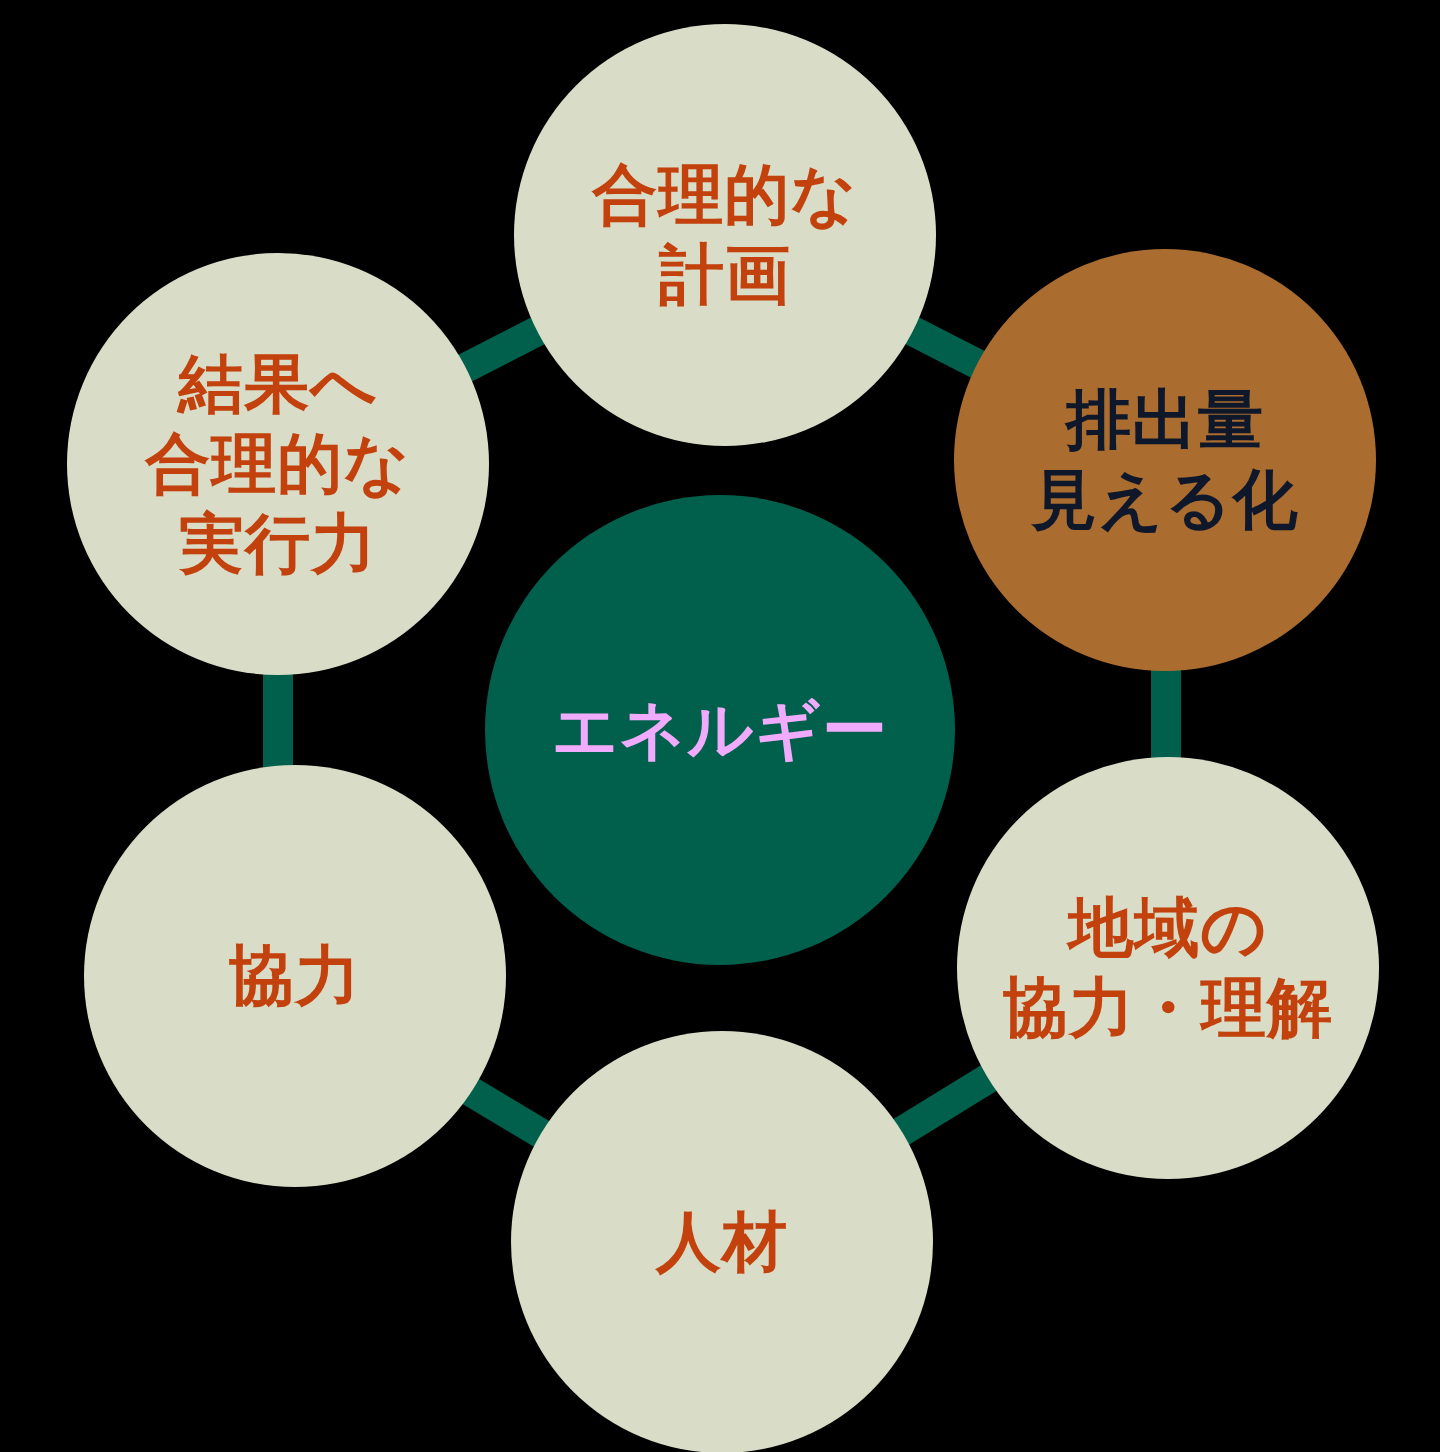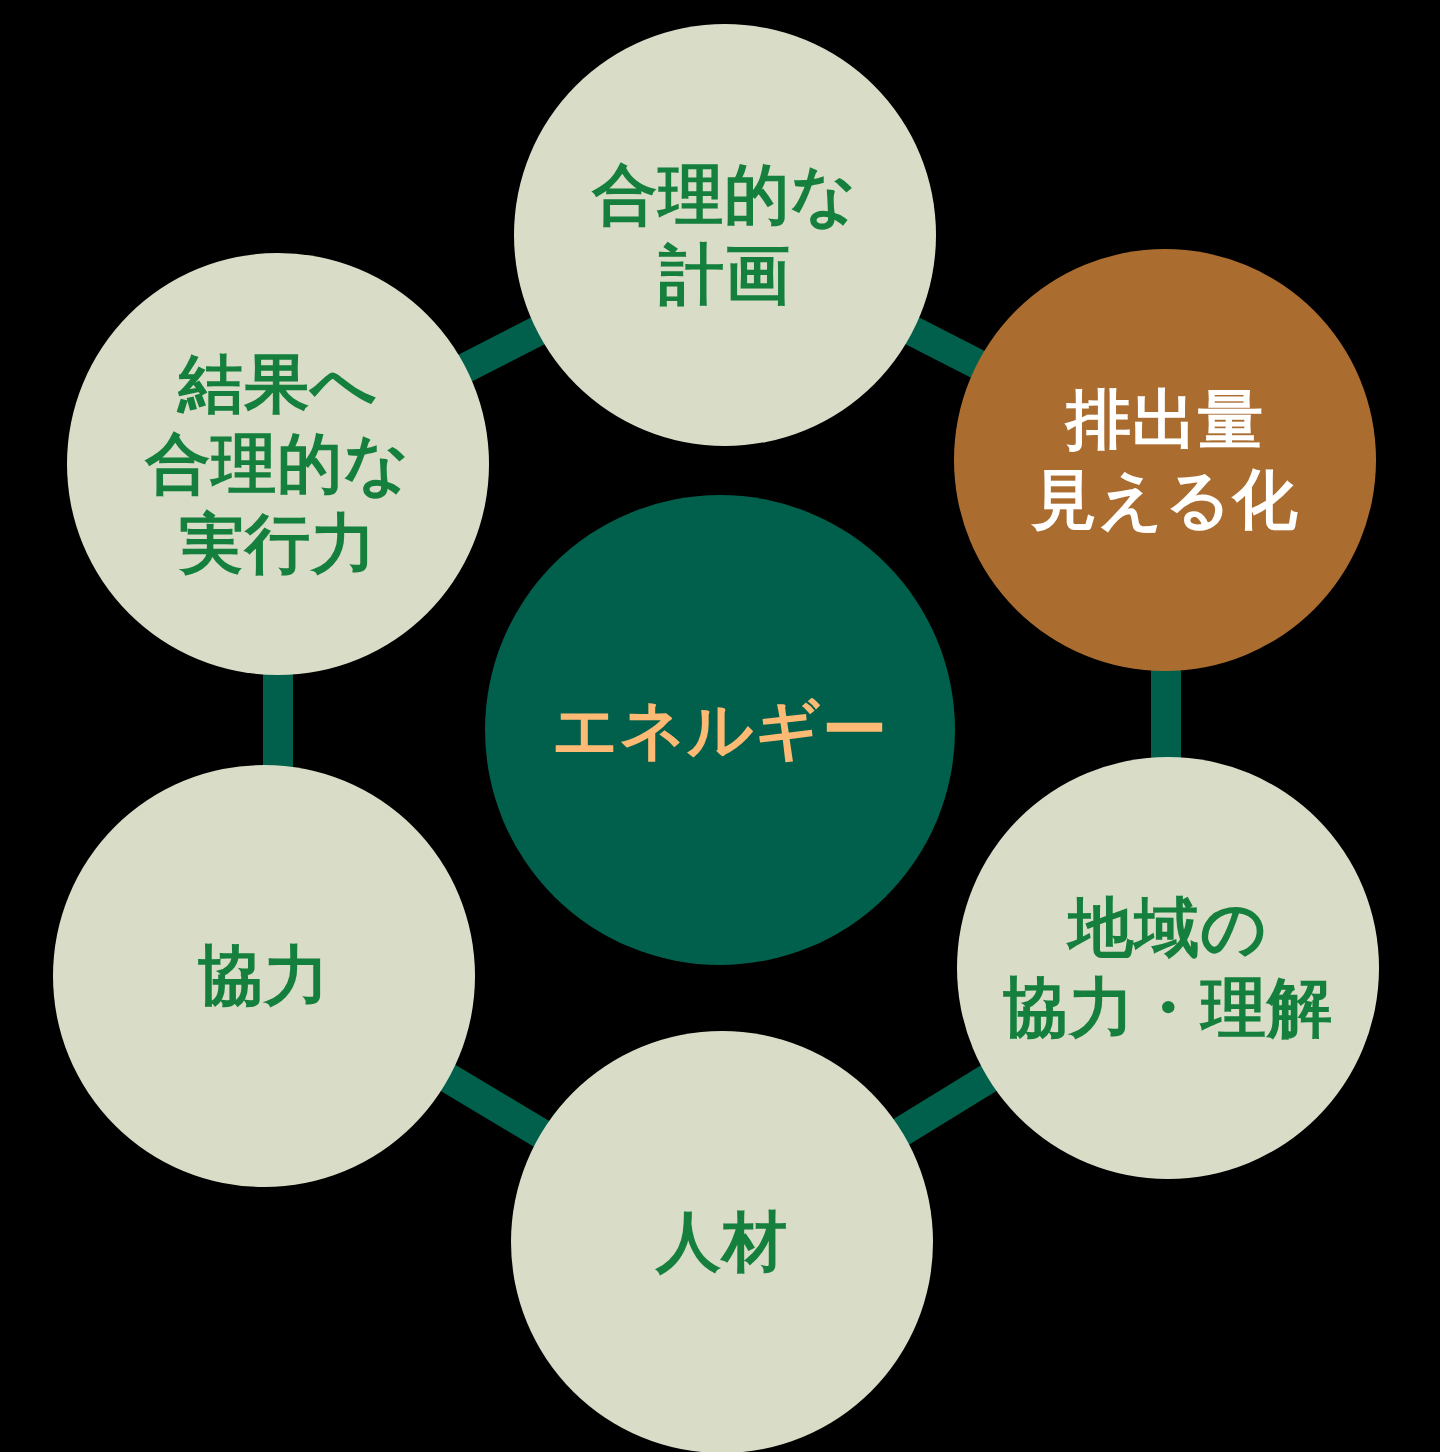--- a/index.html
+++ b/index.html
@@ -37,30 +37,30 @@
     display: flex;
     align-items: center;
     justify-content: center;
     text-align: center;
     z-index: 2;
     font-weight: bold;
     font-size: 65px;
     line-height: 1.23;
     letter-spacing: 1px;
   }
-  .node.light  { background: #d9dcc6; color: #15803d; }
-  .node.brown  { background: #aa6d2f; color: #ffffff; }
-  .node.green  { background: #00604b; color: #fdba74; }
+  .node.light  { background: #d9dcc6; color: #c2410c; }
+  .node.brown  { background: #aa6d2f; color: #0f172a; }
+  .node.green  { background: #00604b; color: #f0abfc; }
 
   .node-center       { left: 485px; top: 495px;  width: 470px; height: 470px; }
   .node-top          { left: 514px; top: 24px;  }
   .node-top-right    { left: 954px; top: 249px; }
   .node-bottom-right { left: 957px; top: 757px; }
   .node-bottom       { left: 511px; top: 1031px;}
-  .node-bottom-left  { left: 53px;  top: 765px; align-items: center; }
+  .node-bottom-left  { left: 84px;  top: 765px; align-items: center; }
   .node-top-left     { left: 67px;  top: 253px; align-items: center; }
 
   .c-topleft-top       { left: 278px;  top: 449px;  width: 502px; transform: rotate(-27.12deg); }
   .c-top-topright      { left: 725px;  top: 220px;  width: 494px; transform: rotate(27.08deg); }
   .c-topright-botright { left: 1151px; top: 460px;  height: 508px; }
   .c-botright-bottom   { left: 1168px; top: 953px;  width: 524px; transform: rotate(148.44deg); }
   .c-bottom-botleft    { left: 722px;  top: 1227px; width: 518px; transform: rotate(-149.07deg); }
   .c-botleft-topleft   { left: 263px;  top: 464px;  height: 512px; }
 
   .label .line { display: block; }

